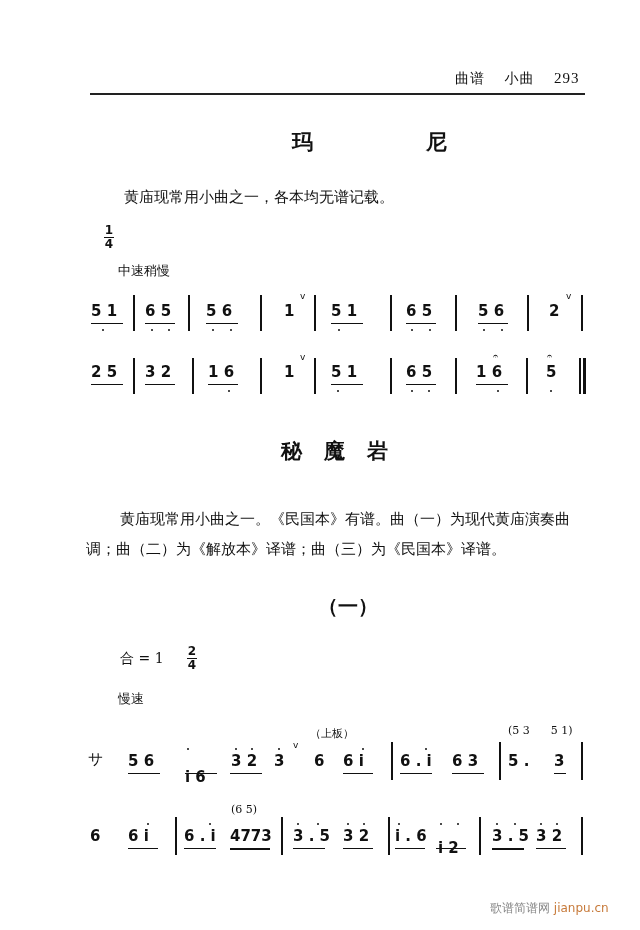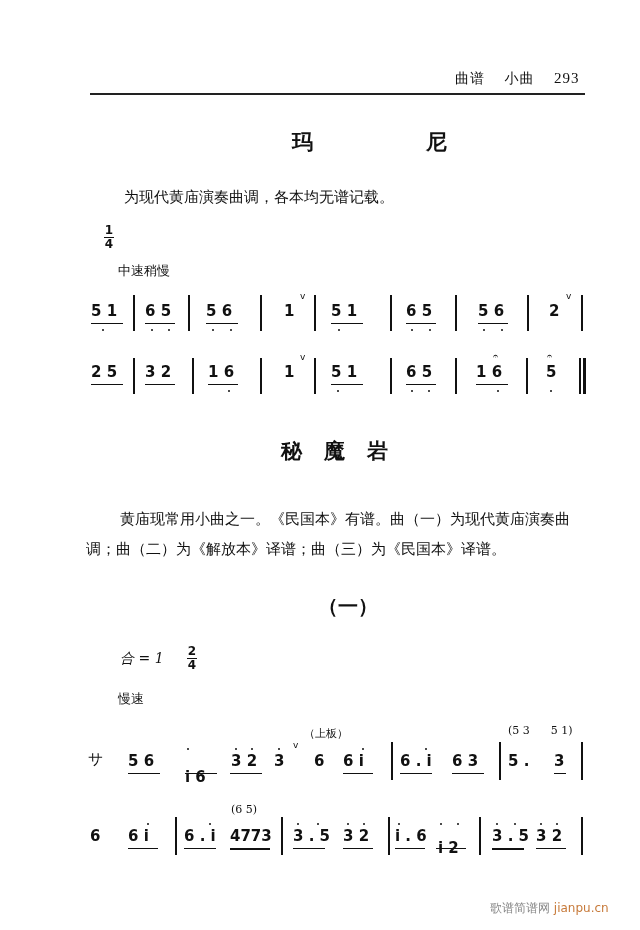--- a/index.html
+++ b/index.html
@@ -21,38 +21,38 @@
   .row { left:88px; width:500px; height:40px; }
   .note { position:absolute; font-family:"DejaVu Sans", sans-serif; font-weight:bold; font-size:15px; }
   .ul { position:absolute; height:1px; background:#111; }
   .dot { position:absolute; width:2px; height:2px; background:#111; border-radius:1px; }
   .bl { position:absolute; width:1.5px; background:#111; }
   .breath { position:absolute; font-size:9px; font-family:"DejaVu Sans", sans-serif; }
   .ferm { position:absolute; font-size:9px; font-family:"DejaVu Sans", sans-serif; }
   .title2 { top:437px; left:281px; font-size:21px; font-weight:bold; font-family:"DejaVu Sans", sans-serif; letter-spacing:22px; }
   .p2 { top:504px; left:86px; width:510px; }
   .sub { top:593px; left:318px; font-size:20px; font-weight:bold; font-family:"DejaVu Sans", sans-serif; }
-  .key { top:650px; left:120px; font-size:14px;font-style:italic; }
+  .key { top:650px; left:120px; font-size:14px; }
   .t2 { top:690px; left:118px; }
   .paren-small { position:absolute; font-size:11px; }
   .wm { top:900px; left:490px; font-size:12px; color:#888; }
   .wm .url { color:#c77a3a; font-family:"DejaVu Sans", sans-serif; }
 </style>
 </head>
 <body>
 
 <div class="abs hdr">
   <span>曲谱</span>
   <span>小曲</span>
   <span class="pg">293</span>
 </div>
 <div class="abs rule"></div>
 
 <div class="abs title1">玛　尼</div>
-<div class="abs para p1">为现代黄庙演奏曲调，各本均无谱记载。</div>
+<div class="abs para p1">黄庙现常用小曲之一，各本均无谱记载。</div>
 
 <div class="abs frac f1">
   <div>1</div>
   <div class="bar"></div>
   <div>4</div>
 </div>
 <div class="abs tempo t1">中速稍慢</div>
 
 <div class="abs row" style="top:295px;">
   <span class="note" style="left:3px;top:7px">5 1</span>
@@ -147,21 +147,21 @@
   <span class="note" style="left:97px;top:28px">i 6</span>
   <div class="dot" style="left:99px;top:8px"></div>
     <div class="ul" style="left:97px;top:33px;width:32px"></div>
   <span class="note" style="left:143px;top:12px">3 2</span>
   <div class="dot" style="left:147px;top:8px"></div>
     <div class="dot" style="left:163px;top:8px"></div>
     <div class="ul" style="left:142px;top:33px;width:32px"></div>
   <span class="note" style="left:186px;top:12px">3</span>
   <div class="dot" style="left:190px;top:8px"></div>
   <span class="breath" style="left:205px;top:0">v</span>
-  <span class="paren-small" style="left:216px;top:-14px">（上板）</span>
+  <span class="paren-small" style="left:222px;top:-14px">（上板）</span>
   <span class="note" style="left:226px;top:12px">6</span>
   <span class="note" style="left:255px;top:12px">6 i</span>
   <div class="dot" style="left:274px;top:8px"></div>
     <div class="ul" style="left:255px;top:33px;width:30px"></div>
   <div class="bl" style="left:303px;top:2px;height:38px"></div>
   <span class="note" style="left:312px;top:12px">6 . i</span>
   <div class="dot" style="left:337px;top:8px"></div>
     <div class="ul" style="left:312px;top:33px;width:32px"></div>
   <span class="note" style="left:364px;top:12px">6 3</span>
   <div class="ul" style="left:364px;top:33px;width:32px"></div>

